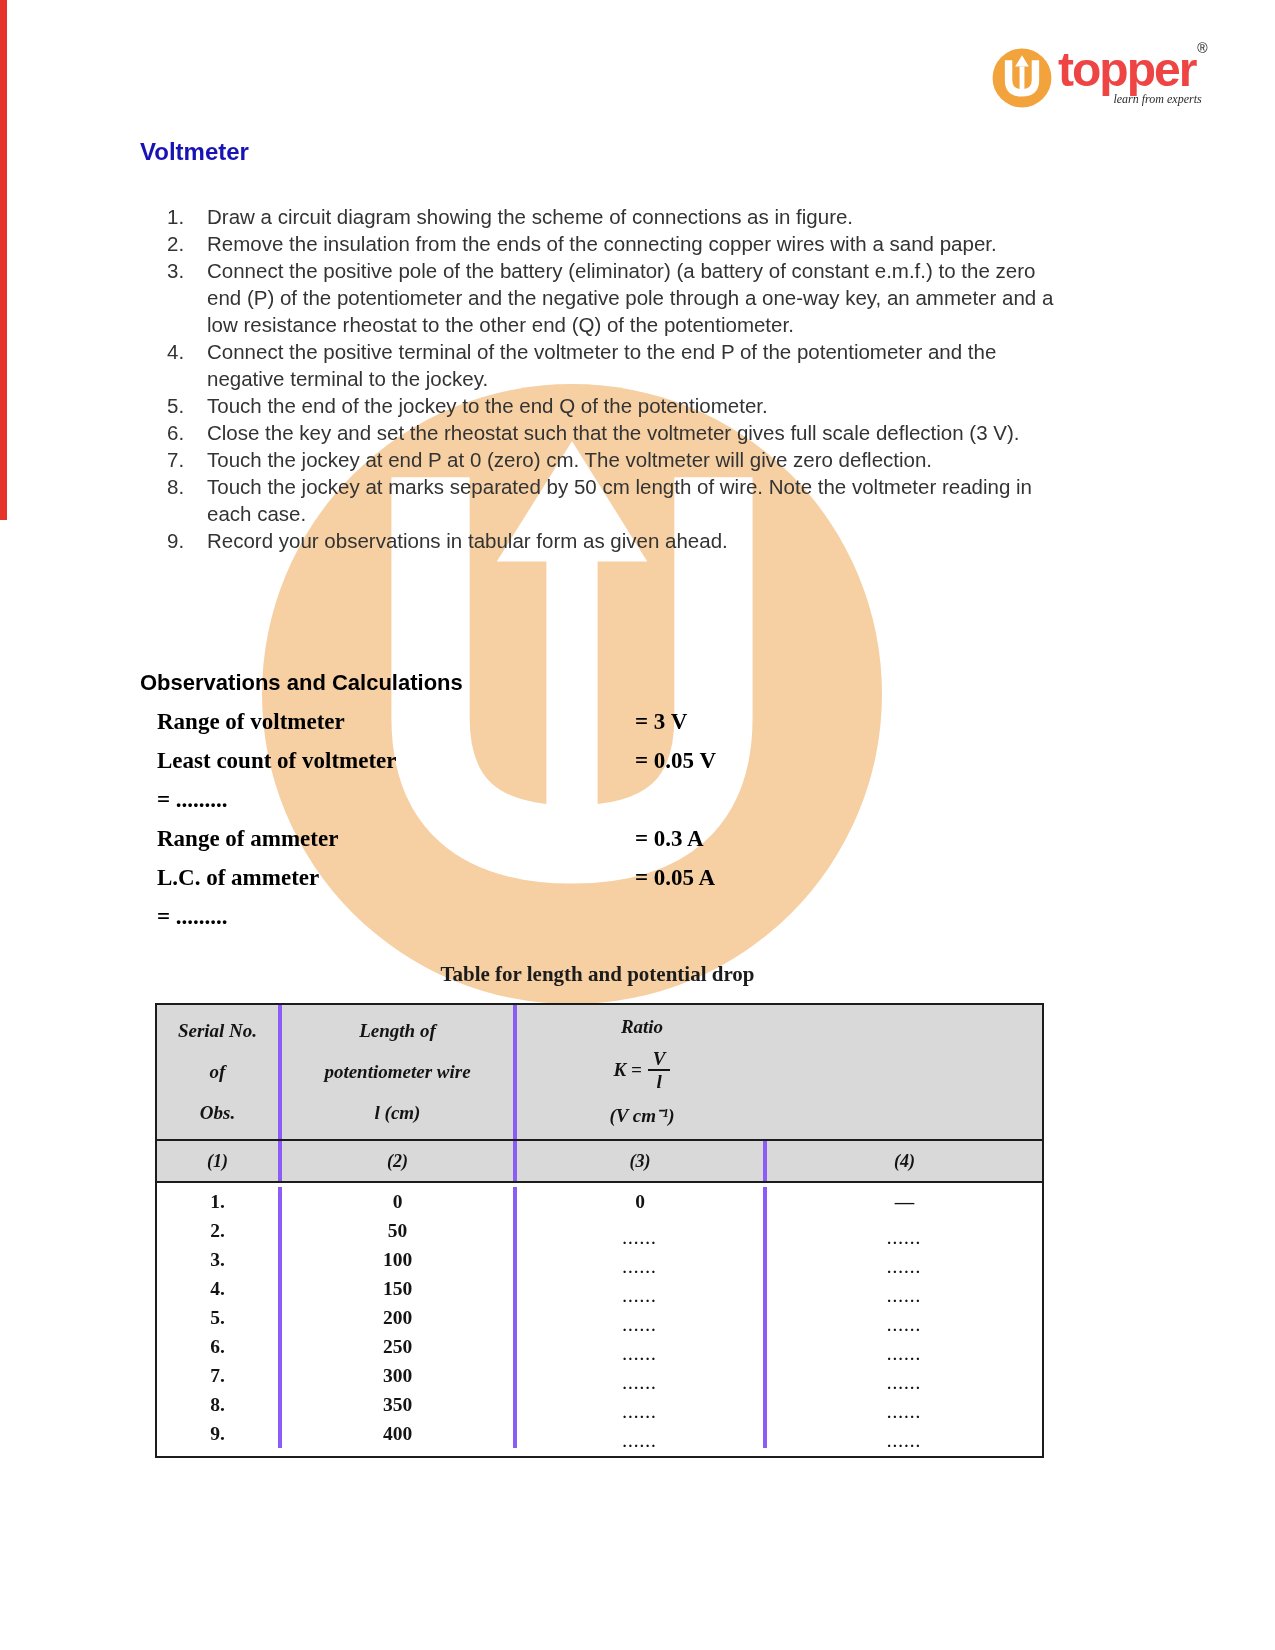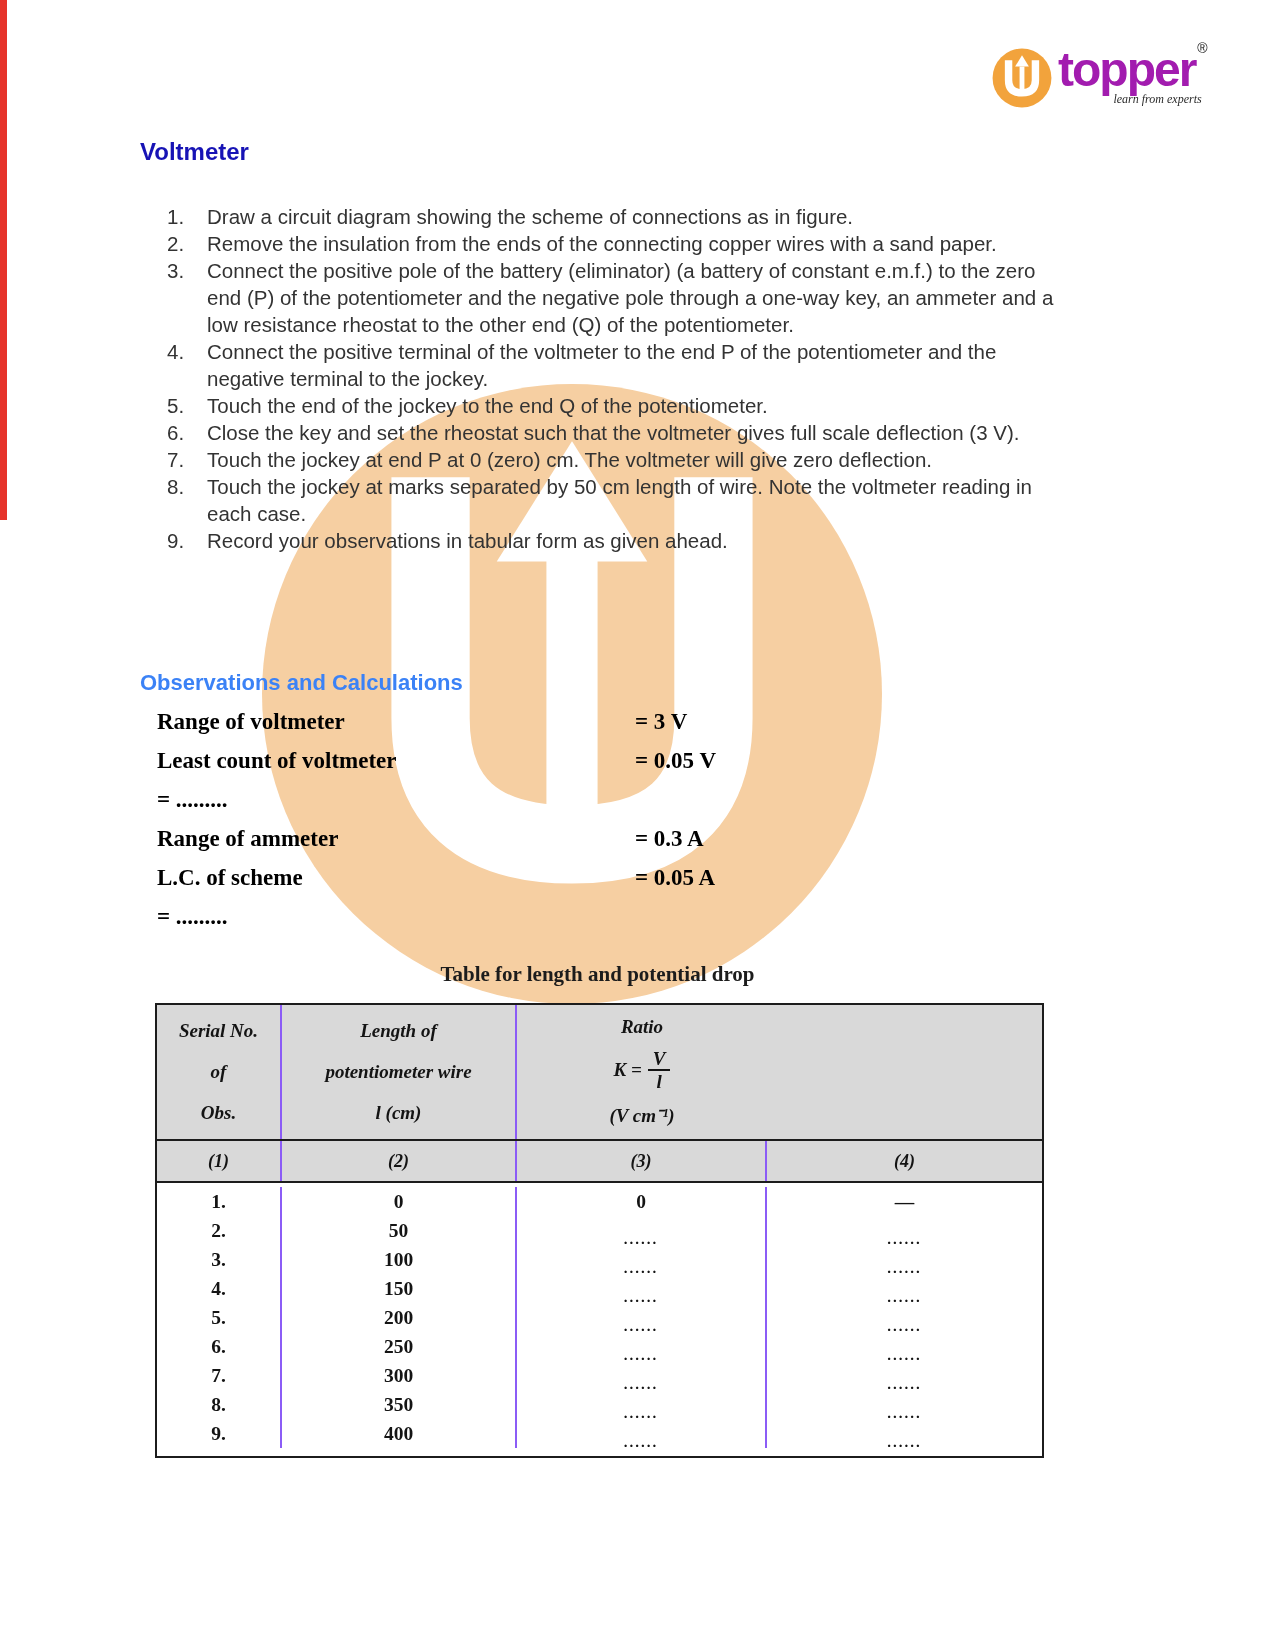--- a/index.html
+++ b/index.html
@@ -6,29 +6,29 @@
   .page{position:relative;width:1275px;height:1650px;background:#ffffff;overflow:hidden;
         font-family:"Liberation Sans",sans-serif;}
   
   .red-bar{position:absolute;left:0;top:0;width:7px;height:520px;background:#e6332a;z-index:2;}
   
   .watermark{position:absolute;left:256px;top:378px;width:632px;height:632px;z-index:0;}
   
   .logo{position:absolute;left:992px;top:42px;display:flex;align-items:flex-start;z-index:1;}
   .logo-circle{display:inline-block;width:60px;height:60px;margin-top:6px;}
   .brand-wrap{display:inline-block;margin-left:6px;}
-  .brand{font-weight:bold;font-size:48px;letter-spacing:-2px;color:#a21caf;line-height:56px;}
+  .brand{font-weight:bold;font-size:48px;letter-spacing:-2px;color:#ef4444;line-height:56px;}
   .reg{font-size:14px;color:#161616;vertical-align:top;position:relative;top:-2px;left:2px;}
   .tagline{display:block;text-align:right;font-family:"Liberation Serif",serif;font-style:italic;
            font-size:12px;color:#2a2a2a;margin-top:-6px;padding-right:4px;}
   
   .proc-heading{position:absolute;left:140px;top:138px;margin:0;font-size:24px;font-weight:bold;
                 color:#1713b5;z-index:1;}
   .obs-heading{position:absolute;left:140px;top:670px;margin:0;font-size:22px;font-weight:bold;
-               color:#3b82f6;z-index:1;}
+               color:#000000;z-index:1;}
   
   .steps{position:absolute;left:167px;top:203px;width:905px;z-index:1;
          font-size:20.5px;line-height:27px;color:#333333;}
   .step{display:flex;}
   .step-num{flex:none;width:40px;}
   .step-text{flex:1;}
   
   .obs-list{position:absolute;left:157px;top:702px;width:700px;z-index:1;
             font-family:"Liberation Serif",serif;font-weight:bold;font-size:23px;color:#000000;}
   .obs-row{display:flex;line-height:39px;}
@@ -41,21 +41,21 @@
   .dtable{position:absolute;left:155px;top:1003px;width:885px;z-index:1;
           border:2px solid #1c1c1c;font-family:"Liberation Serif",serif;color:#141414;}
   .trow{display:grid;grid-template-columns:125px 235px 250px 1fr;}
   .thead{background:#d9d9d9;border-bottom:2px solid #1c1c1c;}
   .tnums{background:#d9d9d9;border-bottom:2px solid #1c1c1c;}
   .th{height:122px;display:flex;flex-direction:column;justify-content:space-around;
       align-items:center;text-align:center;font-style:italic;font-weight:bold;font-size:19px;
       padding:6px 2px;}
   .tn{height:40px;display:flex;align-items:center;justify-content:center;
       font-style:italic;font-weight:bold;font-size:18px;}
-  .cb{border-right:2px solid #8b5cf6;}
+  .cb{border-right:4px solid #8b5cf6;}
   .kline{display:flex;align-items:center;gap:6px;}
   .frac{display:inline-block;text-align:center;line-height:1;}
   .frac .fnum{display:block;border-bottom:2px solid #141414;padding:0 5px 1px;}
   .frac .fden{display:block;padding-top:1px;}
   .tbody{background:#ffffff;padding:4px 0 8px;}
   .td{height:29px;display:flex;align-items:center;justify-content:center;
       font-weight:bold;font-size:19.5px;}
   .dots{display:inline-block;transform:translateY(9px);font-size:15px;letter-spacing:2px;}
   .u-svg{width:100%;height:100%;display:block;}
 </style>
@@ -145,21 +145,21 @@
         <div class="obs-value">= 0.05 V</div>
       </div>
       <div class="obs-row">
         <div class="obs-value">= .........</div>
       </div>
       <div class="obs-row">
         <div class="obs-label">Range of ammeter</div>
         <div class="obs-value">= 0.3 A</div>
       </div>
       <div class="obs-row">
-        <div class="obs-label">L.C. of scheme</div>
+        <div class="obs-label">L.C. of ammeter</div>
         <div class="obs-value">= 0.05 A</div>
       </div>
       <div class="obs-row">
         <div class="obs-value">= .........</div>
       </div>
     </div>
 
   <div class="table-title">Table for length and potential drop</div>
 
   <div class="dtable">

